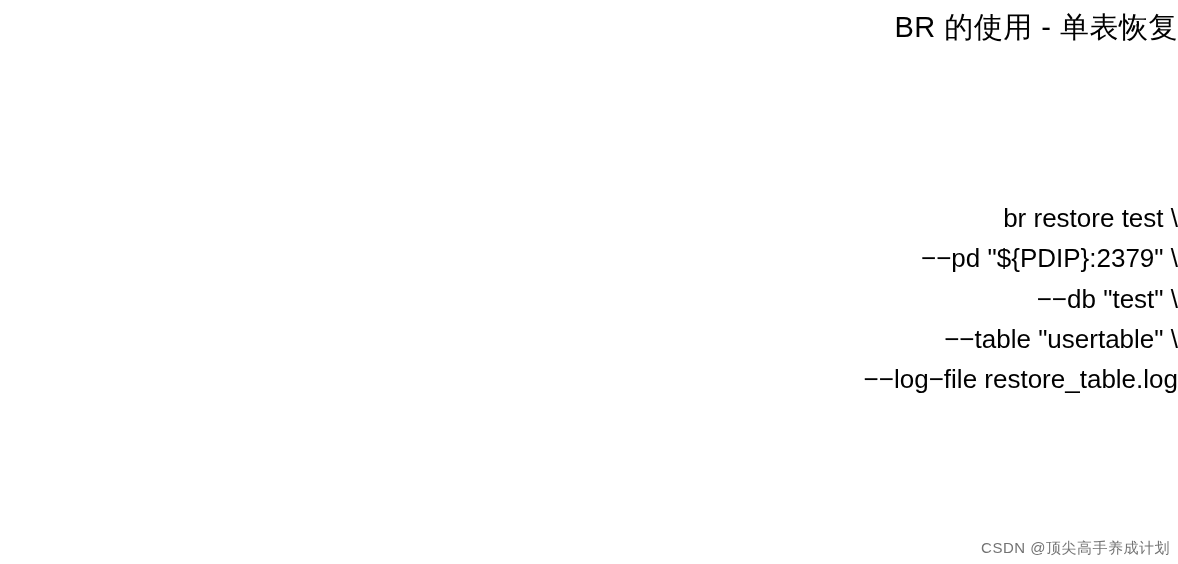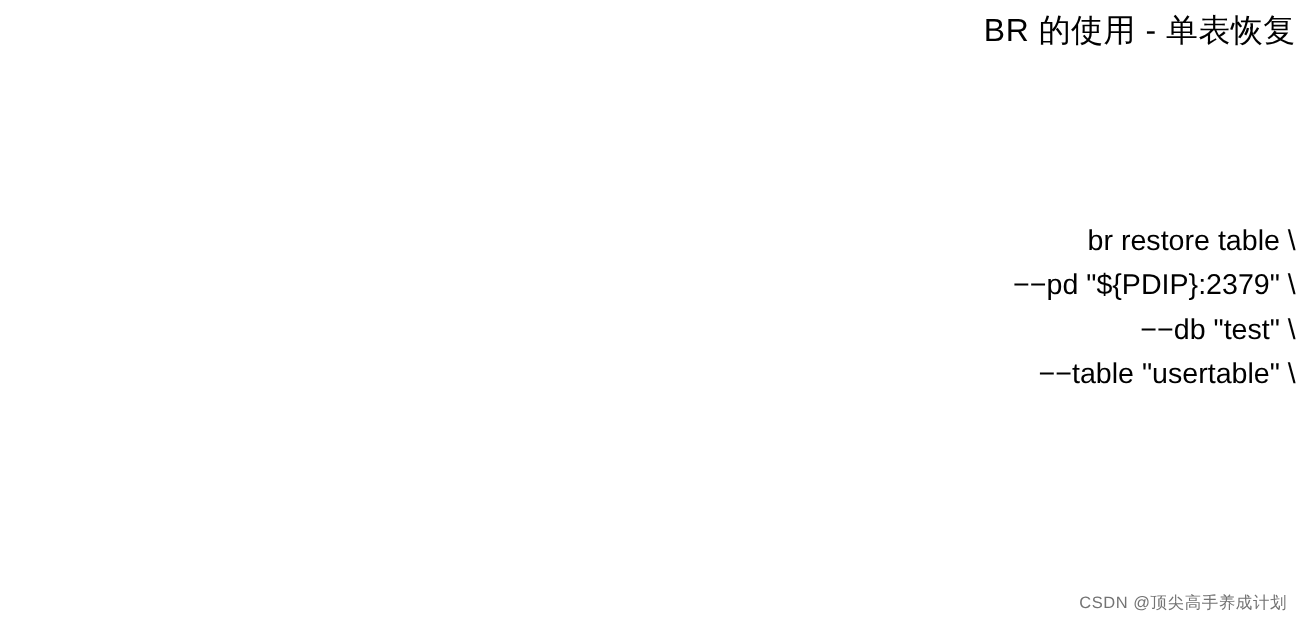--- a/index.html
+++ b/index.html
@@ -45,19 +45,20 @@
       letter-spacing: 0.5px;
       font-family: "Helvetica Neue", Arial, "PingFang SC", "Microsoft YaHei", sans-serif;
     }
   </style>
 </head>
 <body>
 
 <div class="title">BR 的使用 - 单表恢复</div>
 
 <div class="code-block">
-  <div class="code-line">br restore table \</div>
+  <div class="code-line">br restore test \</div>
   <div class="code-line indent">−−pd "${PDIP}:2379" \</div>
   <div class="code-line indent">−−db "test" \</div>
   <div class="code-line indent">−−table "usertable" \</div>
+  <div class="code-line indent">−−log−file restore_table.log</div>
 </div>
 
 <div class="watermark">CSDN @顶尖高手养成计划</div>
 
 </body></html>

